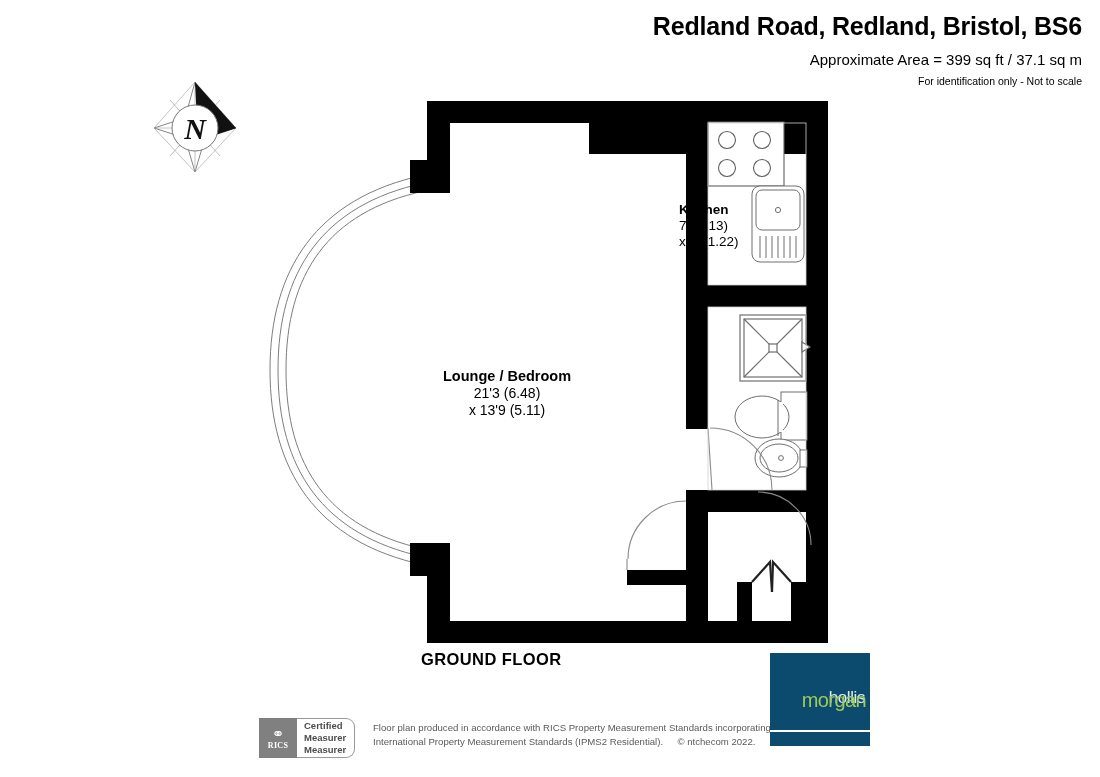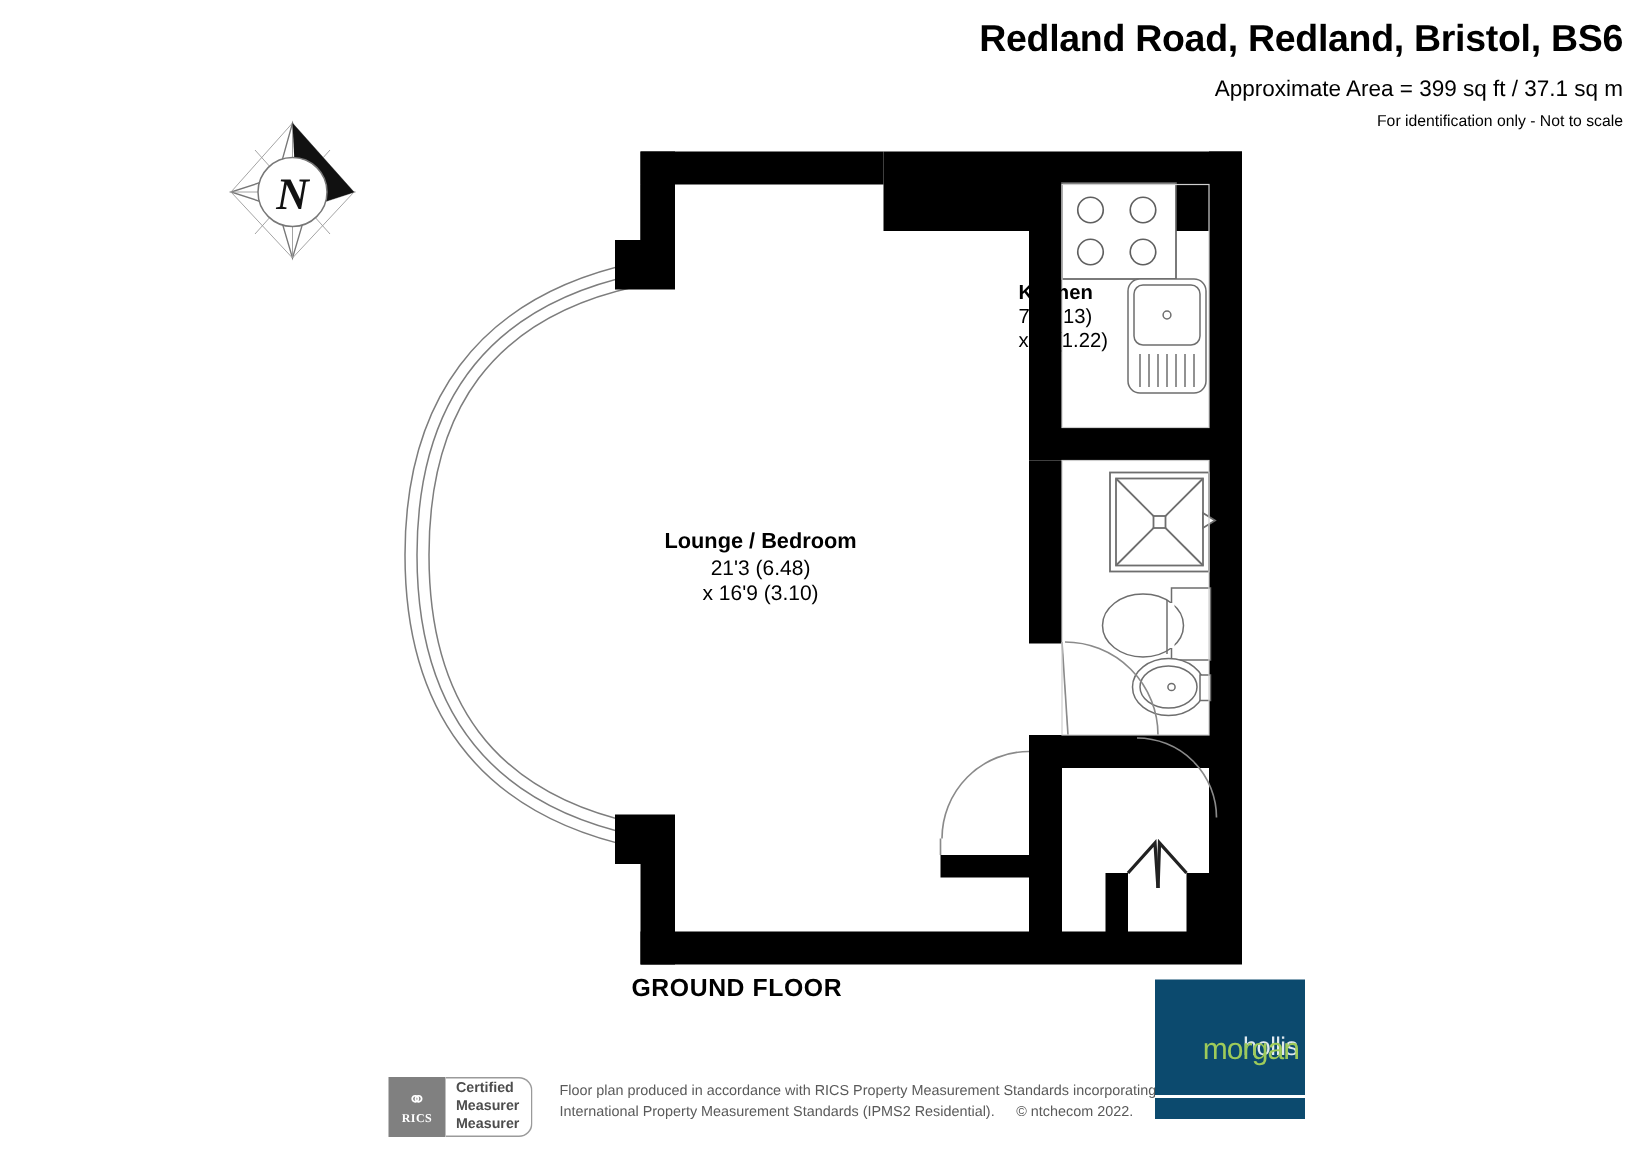--- a/index.html
+++ b/index.html
@@ -61,20 +61,21 @@
     font-weight: bold;
     letter-spacing: 0.4px;
   }
 
   
   .room-label {
     position: absolute;
     text-align: center;
     line-height: 1.18;
     white-space: nowrap;
+    margin-top: 15px;
   }
   .room-label .rname {
     font-size: 14.5px;
     font-weight: bold;
     display: block;
   }
   .room-label .rdim {
     font-size: 14px;
     display: block;
   }
@@ -335,21 +336,21 @@
     <g fill="none" stroke="#cfcfcf" stroke-width="0.8">
       <rect x="708" y="123" width="98" height="162"></rect>
       <rect x="708" y="307" width="98" height="183"></rect>
     </g>
   </svg>
 </div>
 
 <div class="room-label" id="label-lounge">
   <span class="rname">Lounge / Bedroom</span>
   <span class="rdim">21'3 (6.48)</span>
-  <span class="rdim">x 16'9 (3.10)</span>
+  <span class="rdim">x 13'9 (5.11)</span>
 </div>
 
 <div class="room-label" id="label-kitchen">
   <span class="rname">Kitchen</span>
   <span class="rdim">7' (2.13)</span>
   <span class="rdim">x 4' (1.22)</span>
 </div>
 
 <div id="floor-label">GROUND FLOOR</div>
 

